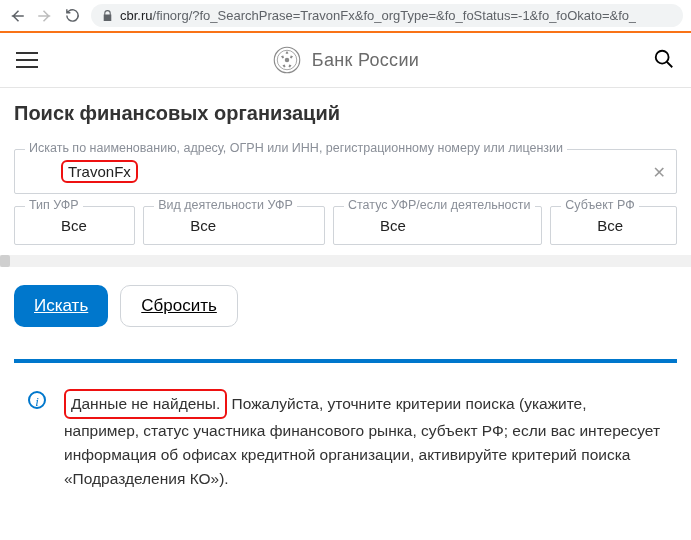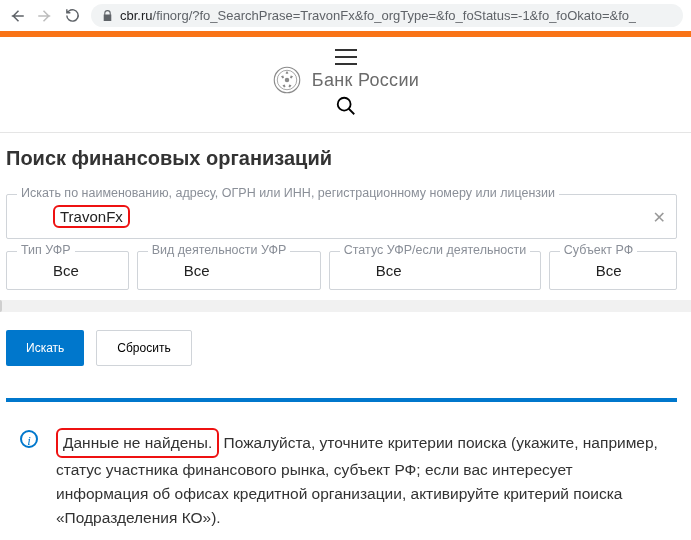--- a/index.html
+++ b/index.html
@@ -10,21 +10,21 @@
     width: 691px;
     background: #fff;
   }
   
   .browser-bar {
     display: flex;
     align-items: center;
     gap: 10px;
     padding: 4px 8px;
     background: #fff;
-    border-bottom: 6px solid #f97316;
+    border-bottom: 2px solid #f97316;
   }
   .nav-btn { color: #5f6368; cursor: pointer; display:flex; align-items:center; }
   .nav-btn.disabled { color: #bdbdbd; }
   .addr-bar {
     flex: 1;
     display: flex;
     align-items: center;
     gap: 6px;
     background: #f1f3f4;
     border-radius: 14px;
@@ -36,30 +36,29 @@
   }
   .addr-text { overflow: hidden; text-overflow: clip; }
   .addr-text .host { color: #202124; }
   
   .site-header {
     display: flex;
     align-items: center;
     justify-content: space-between;
     padding: 12px 16px;
     border-bottom: 1px solid #e5e5e5;
-    flex-direction: column;
   }
   .hamburger { display:flex; flex-direction:column; gap:5px; cursor:pointer; }
   .hamburger span { display:block; width:22px; height:2px; background:#333; }
   .brand { display:flex; align-items:center; gap:10px; color:#6b6b6b; }
   .brand-logo { width:30px; height:30px; }
   .brand-title { font-size:18px; letter-spacing:0.3px; }
   .search-icon { cursor:pointer; }
   
-  .content { padding: 14px 14px 0 6px; }
+  .content { padding: 14px 14px 0 14px; }
   h1 {
     font-size: 20px;
     font-weight: 700;
     margin-bottom: 24px;
   }
   .fieldset {
     position: relative;
     border: 1px solid #d0d4d9;
     border-radius: 2px;
     padding: 10px 36px 10px 10px;
@@ -110,24 +109,25 @@
     background: #f1f1f1;
     margin: 0 -14px 18px -14px;
     display:flex;
   }
   .hscroll .thumb {
     width: 10px; height:100%; background:#cfcfcf; border-radius:2px;
   }
   .buttons { display:flex; gap:12px; margin-bottom: 32px; }
   .btn {
     padding: 10px 20px;
-    font-size: 12px;
-    border-radius: 2px;
+    font-size: 17px;
+    border-radius: 10px;
     cursor: pointer;
     border: none;
+    text-decoration: underline;
   }
   .btn-primary { background:#0077cc; color:#fff; }
   .btn-secondary { background:#fff; color:#000000; border:1px solid #d0d4d9; }
   .alert {
     border-top: 4px solid #0077cc;
     padding: 26px 16px 12px 50px;
     position: relative;
     font-size: 15.5px;
     line-height: 1.55;
     color:#323232;

